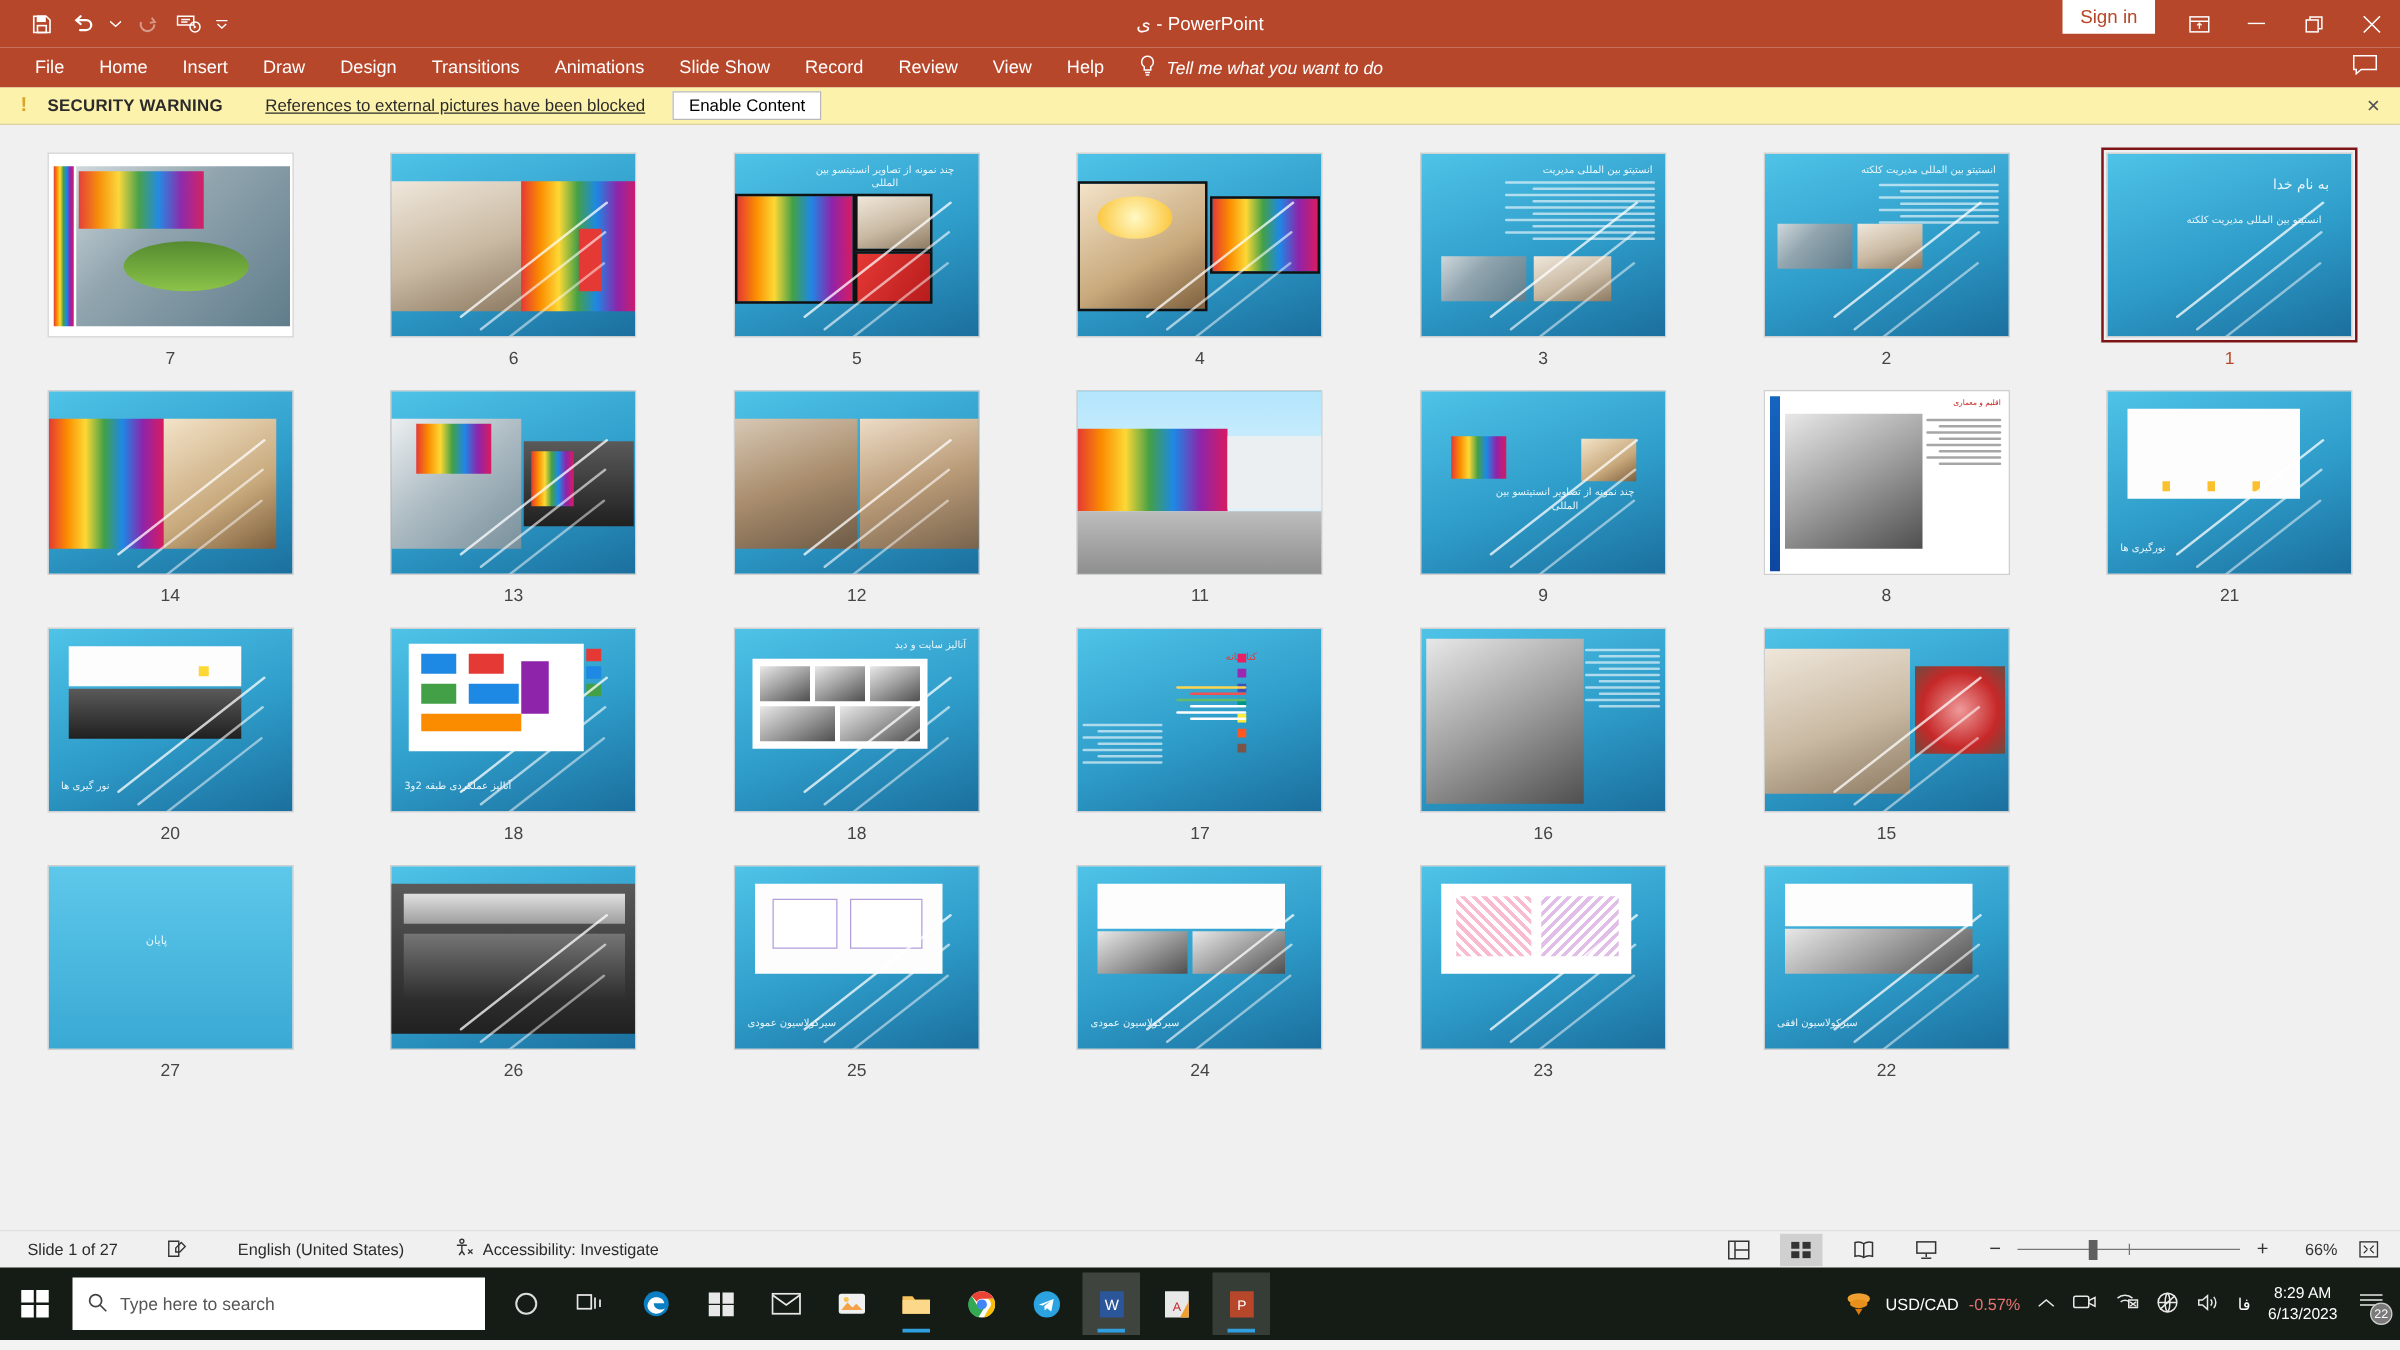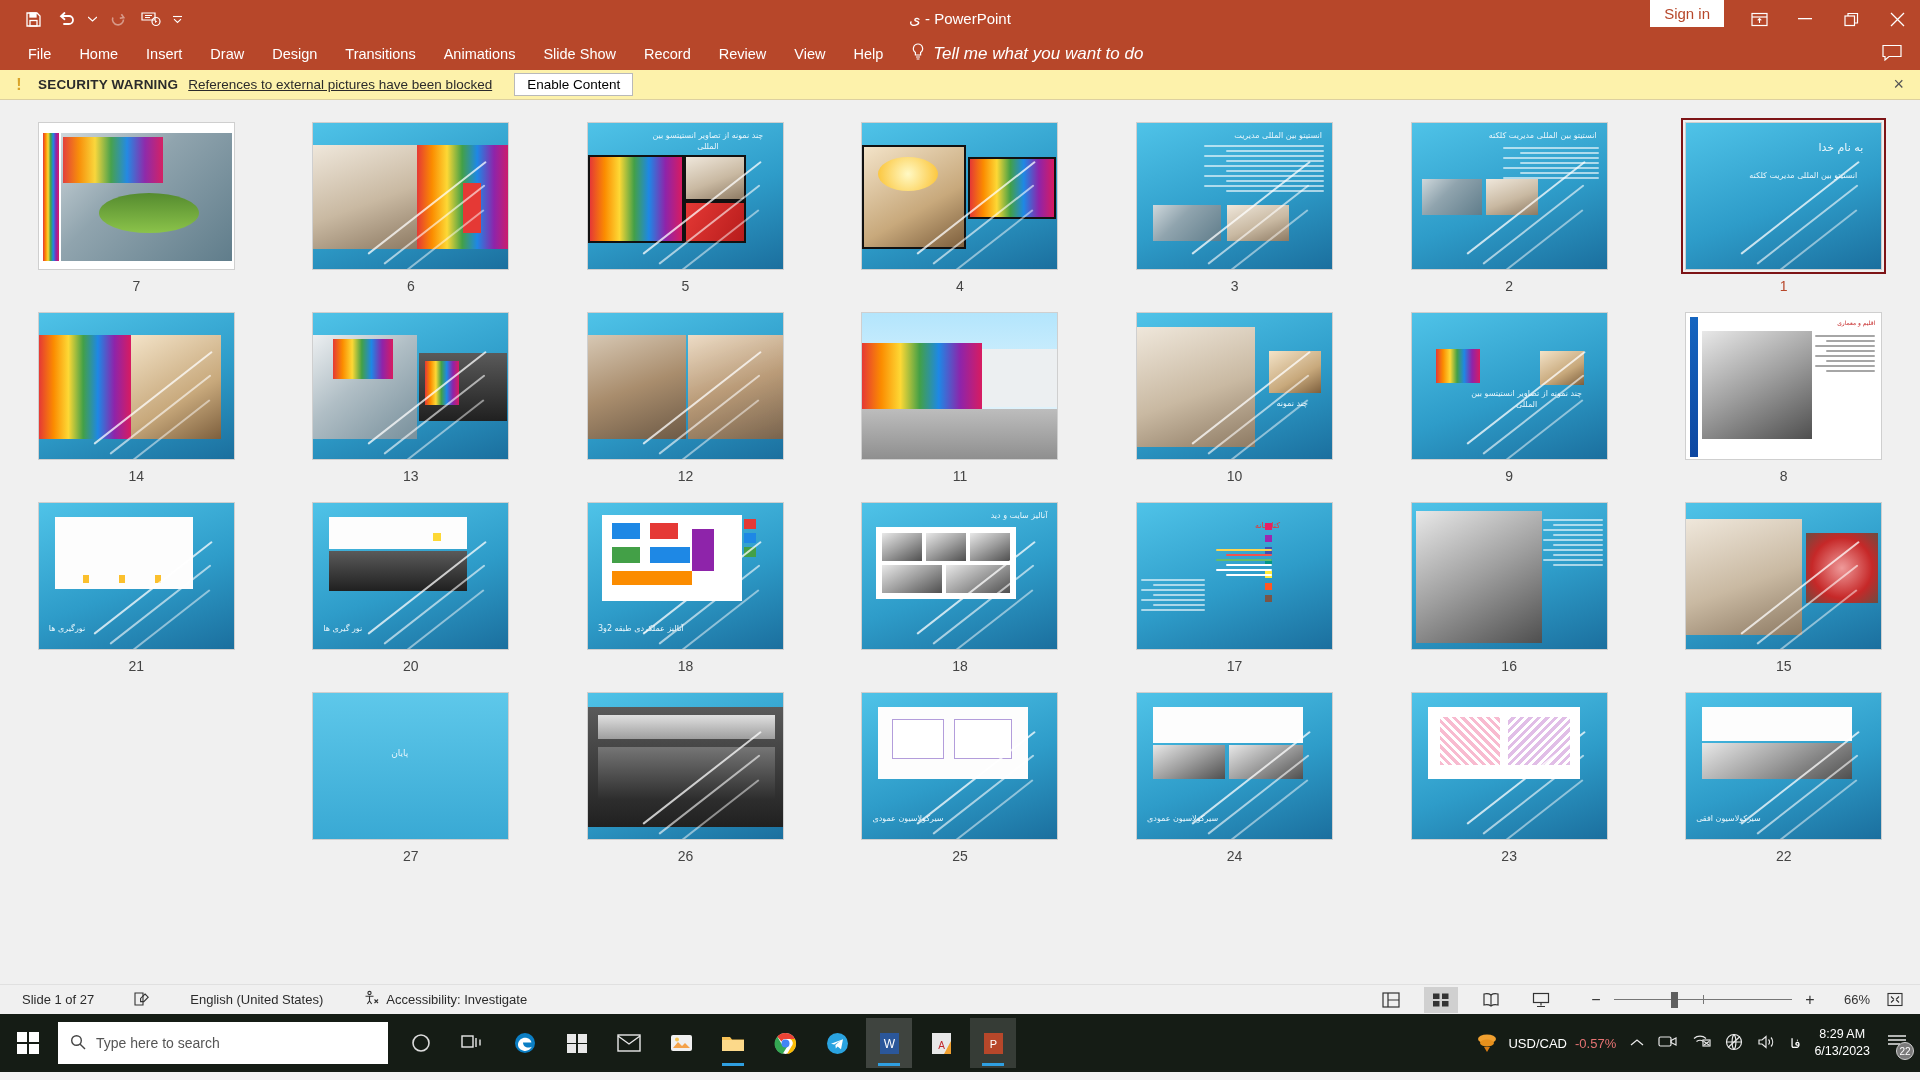--- a/index.html
+++ b/index.html
@@ -41,37 +41,37 @@
   
   .ribbon {
     height: 32px; background: #b7472a; display: flex; align-items: center;
     padding-left: 14px; gap: 0;
   }
   .rtab {
     color: #fff; font-size: 14.5px; padding: 4px 14px; cursor: pointer; white-space: nowrap;
   }
   .tellme {
     display: flex; align-items: center; gap: 8px; margin-left: 14px;
-    color: #fff; font-size: 17px; font-style: italic;
+    color: #fff; font-size: 14px; font-style: italic;
   }
   .ribbon-spacer { flex: 1; }
   .comment-icon { color:#fff; margin-right: 18px; }
 
   
   .secbar {
     height: 30px; background: #fdf2ab; border-bottom: 1px solid #dcd0a0;
     display: flex; align-items: center; padding: 0 10px; gap: 10px;
     font-size: 13.5px; color: #2b2b2b;
   }
   .sec-icon {
     width: 18px; height: 18px; display:flex; align-items:center; justify-content:center;
     color: #d9a42a; font-size: 16px; font-weight: bold;
   }
   .sec-label { font-weight: 600; letter-spacing: .2px; }
-  .sec-link { text-decoration: underline; cursor: pointer; }
+  .sec-link { text-decoration: underline; cursor: pointer; margin-left: 24px; }
   .sec-btn {
     background: #fff; border: 1px solid #b9b9b9; font-size: 13.5px;
     padding: 3px 12px; margin-left: 12px; cursor: pointer;
     font-family: "Liberation Sans", sans-serif;
   }
   .sec-close {
     margin-left: auto; font-size: 18px; color: #555; cursor: pointer; padding: 0 6px;
   }
 
   
@@ -499,35 +499,20 @@
         <div class="thumb">
           <div class="ph g-sky" style="left:0;top:0;width:197px;height:148px;"></div>
           <div class="ph g-rainbow" style="left:0;top:30px;width:120px;height:66px;"></div>
           <div class="ph" style="left:120px;top:36px;width:77px;height:58px;background:#eceff1;"></div>
           <div class="ph" style="left:0;top:96px;width:197px;height:52px;background:linear-gradient(180deg,#bdbdbd,#8d8d8d);"></div>
         </div>
       </div>
       <div class="slidenum">11</div>
     </div>
 
-    <div class="cell">
-      <div class="thumb-wrap">
-        <div class="thumb">
-          <div class="ph g-int" style="left:0;top:14px;width:118px;height:120px;"></div>
-          <div class="ph g-warm" style="left:132px;top:38px;width:52px;height:42px;"></div>
-          <div class="ftitle" style="top:86px;right:24px;">چند نمونه</div>
-          <div class="swoosh">
-              <i class="sw1"></i>
-              <i class="sw2"></i>
-              <i class="sw3"></i>
-            </div>
-        </div>
-      </div>
-      <div class="slidenum">10</div>
-    </div>
 
     <div class="cell">
       <div class="thumb-wrap">
         <div class="thumb">
           <div class="ph g-rainbow" style="left:24px;top:36px;width:44px;height:34px;"></div>
           <div class="ph g-warm" style="left:128px;top:38px;width:44px;height:34px;"></div>
           <div class="ftitle" style="top:76px;right:14px;max-width:132px;">چند نمونه از تصاویر انستیتسو بین المللی</div>
           <div class="swoosh">
               <i class="sw1"></i>
               <i class="sw2"></i>

